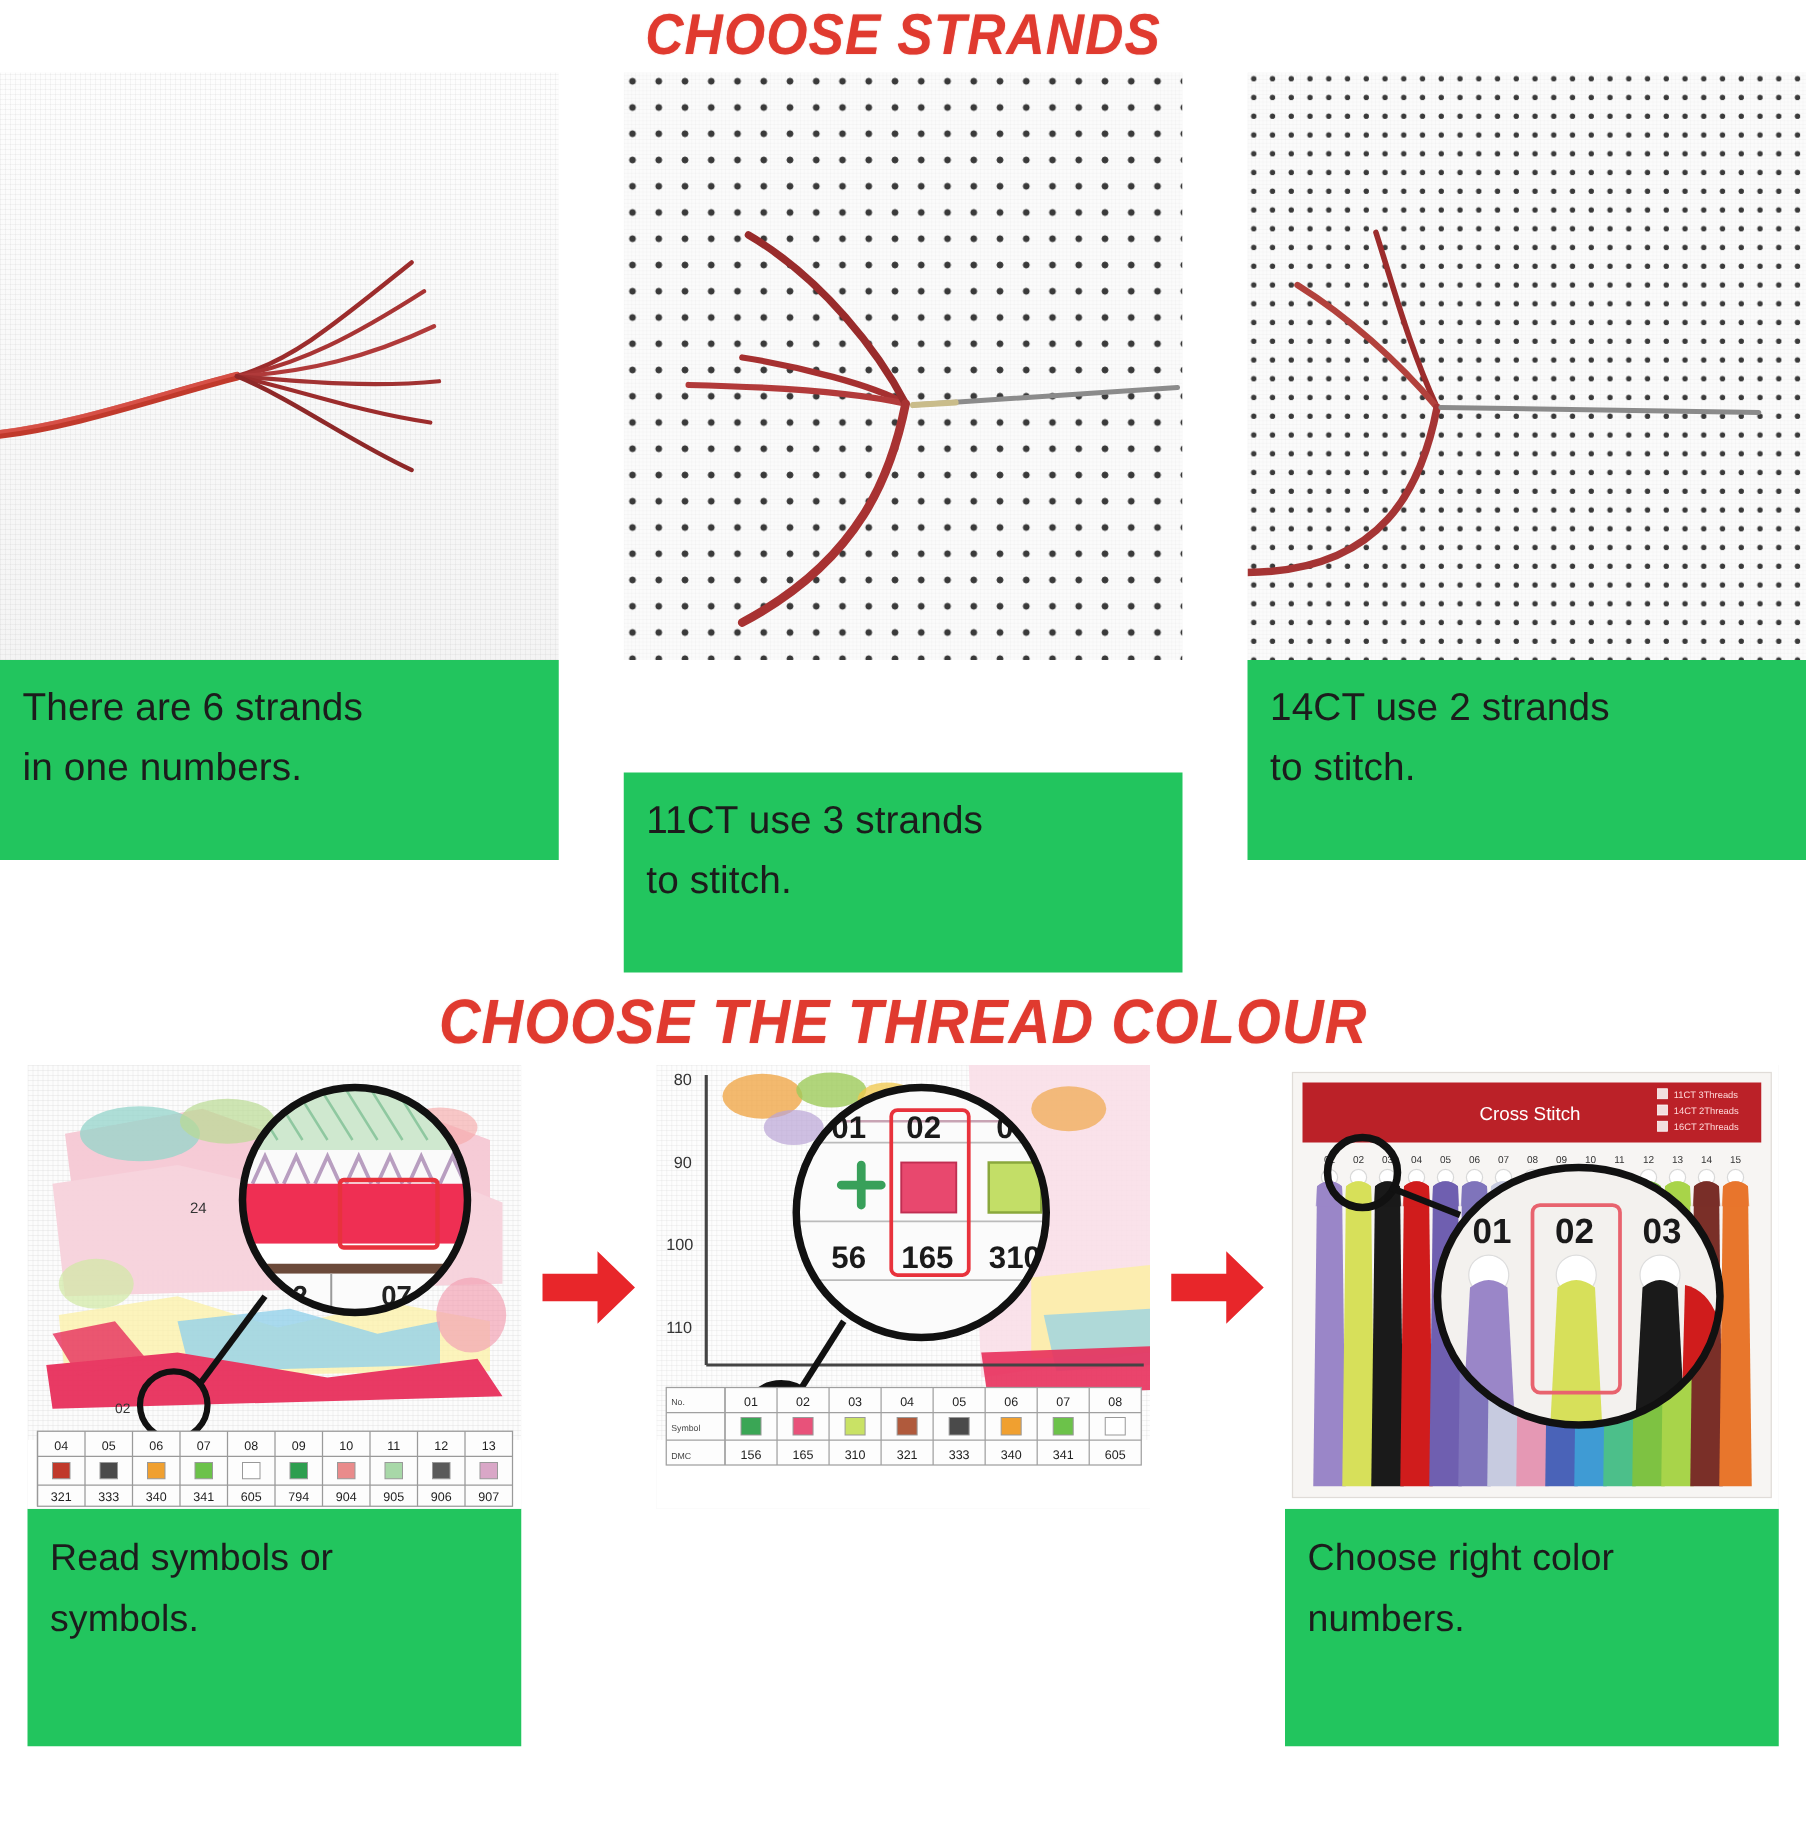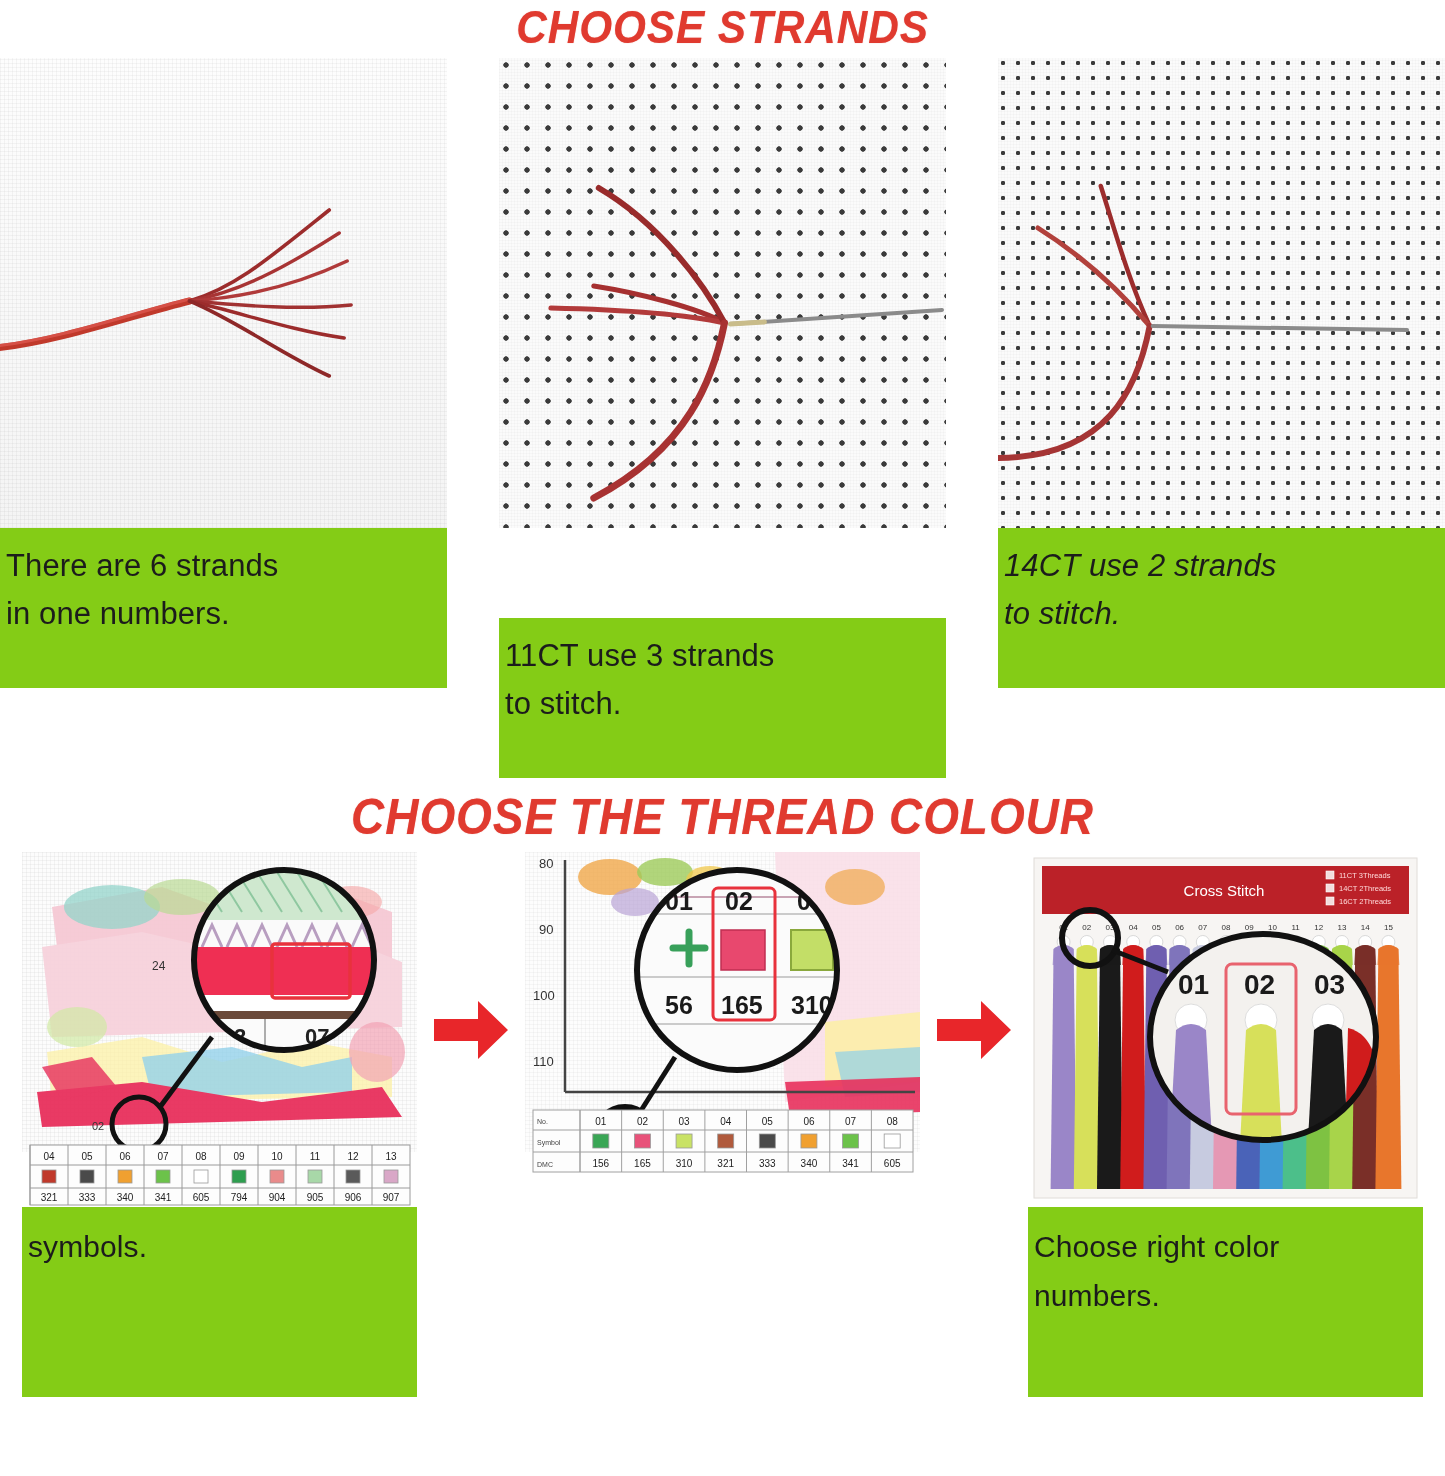--- a/index.html
+++ b/index.html
@@ -32,37 +32,37 @@
 
   .card { position:relative; display:flex; flex-direction:column; }
 
   
   .photo {
     position:relative; overflow:hidden;
     background:#fbfbfb;
   }
   
   .caption {
-    background:#84cc16;
+    background:#22c55e;
     color:#1c1c1c;
     font-size:31px;
     line-height:1.55;
-    padding:14px 18px 10px 6px;
+    padding:14px 18px 10px 18px;
     font-family:"Liberation Sans", sans-serif;
     letter-spacing:.1px;
   }
   .caption .line { display:block; white-space:nowrap; }
 
   
   .r1c { width:448px; }
   .r1c .photo { height:470px; }
   .r1c .caption { height:160px; }
   .r1c.c1 { margin-left:0px; }
   .r1c.c2 { margin-left:52px;justify-content:space-between; }
-  .r1c.c3 { margin-left:52px; margin-right:0px;font-style:italic; }
+  .r1c.c3 { margin-left:52px; margin-right:0px; }
 
   
   .fabric-plain {
     position:absolute; inset:0;
     background:
       repeating-linear-gradient(0deg, rgba(0,0,0,.035) 0 1px, transparent 1px 4px),
       repeating-linear-gradient(90deg, rgba(0,0,0,.035) 0 1px, transparent 1px 4px),
       linear-gradient(180deg,#fdfdfd,#f4f4f4);
   }
   
@@ -283,20 +283,21 @@
                 <line x1="350" y1="293" x2="350" y2="353" stroke="#9a9a9a" stroke-width="1"></line>
                 <text x="369" y="308" text-anchor="middle" font-family="Liberation Sans, sans-serif" font-size="10" fill="#222">13</text>
                 <rect x="362" y="318" width="14" height="13" fill="#d9a7c7" stroke="#999" stroke-width="0.8"></rect>
                 <text x="369" y="349" text-anchor="middle" font-family="Liberation Sans, sans-serif" font-size="10" fill="#222">907</text>
               </g>
           </g>
         </svg>
       </div>
     </div>
     <div class="caption">
+      <span class="line">Read symbols or</span>
       <span class="line">symbols.</span>
     </div>
   </div>
 
   <div class="arrow-wrap">
     <svg class="arrow" viewBox="0 0 78 66">
       <path d="M2 22 L46 22 L46 4 L76 33 L46 62 L46 44 L2 44 Z" fill="#e8262a"></path>
     </svg>
   </div>
 

